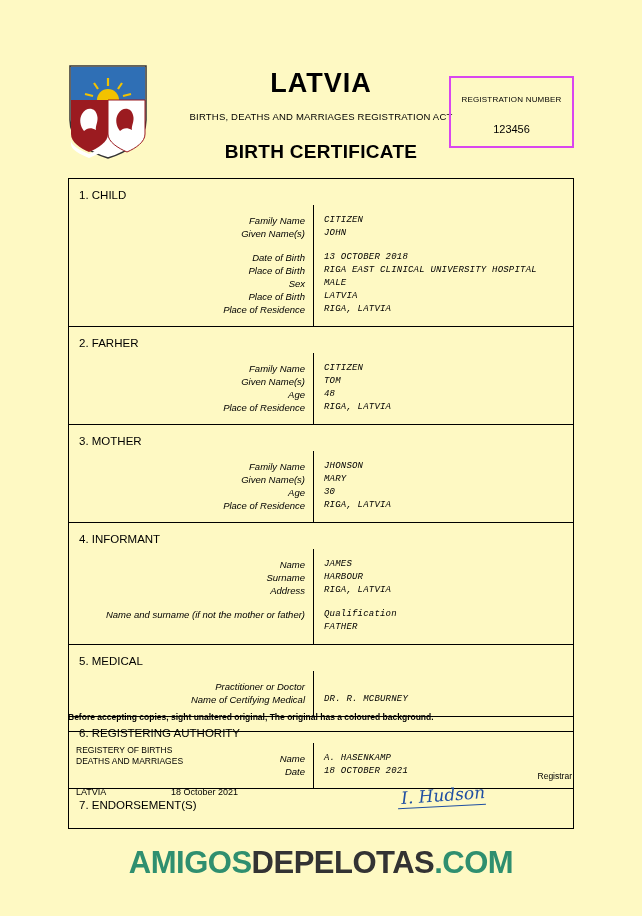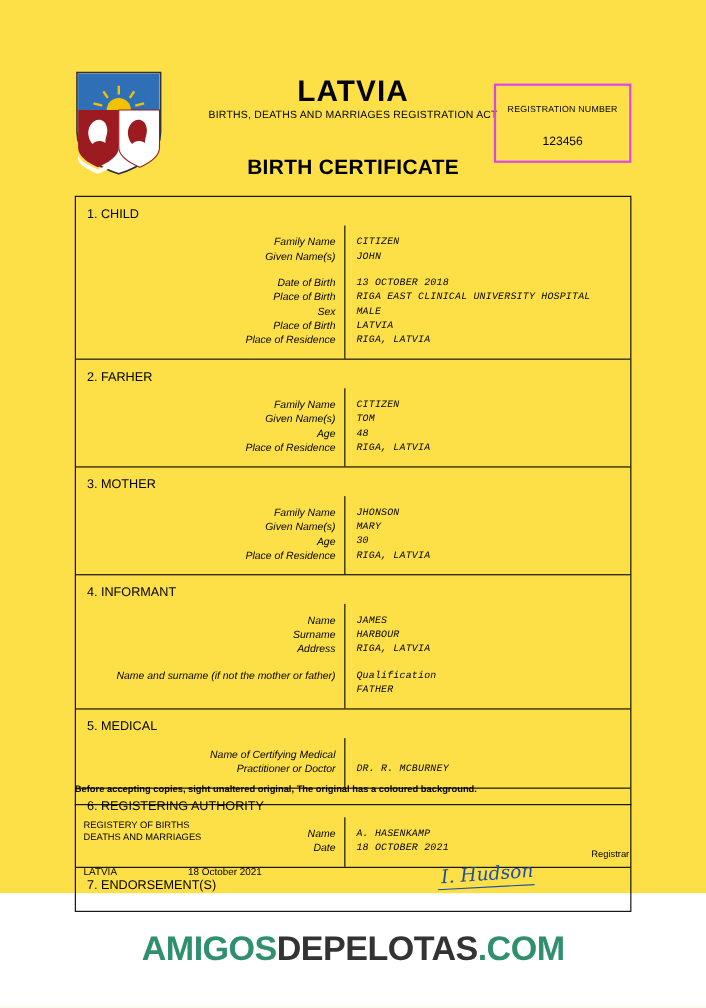--- a/index.html
+++ b/index.html
@@ -13,22 +13,22 @@
     position: relative;
     font-family: "Liberation Sans", sans-serif;
     color: #000;
     overflow: hidden;
   }
 
   .page {
     position: absolute;
     left: 0; top: 0;
     width: 642px;
-    height: 812px;
-    background: #fde047;
+    height: 916px;
+    background: #fef9c3;
   }
 
   
   .header {
     position: absolute;
     left: 68px;
     top: 62px;
     width: 506px;
     height: 105px;
   }
@@ -47,26 +47,27 @@
     text-align: center;
   }
   .country-title {
     font-size: 27px;
     font-weight: bold;
     letter-spacing: 1px;
     margin-top: 6px;
   }
   .act-line {
     font-size: 9.5px;
+    margin-top: 12px;
     letter-spacing: 0.2px;
   }
   .doc-title {
     font-size: 19px;
     font-weight: bold;
-    margin-top: 32px;
+    margin-top: 19px;
     letter-spacing: 0.3px;
   }
   .reg-box {
     position: absolute;
     right: 0;
     top: 14px;
     width: 125px;
     height: 72px;
     border: 2px solid #d946ef;
     text-align: center;
@@ -363,22 +364,22 @@
           <div class="val">FATHER</div>
         </div>
       </div>
     </div>
 
     <div class="section" id="sec-medical">
       <div class="sec-title">5. MEDICAL</div>
       <div class="sec-pad-title"></div>
       <div class="sec-inner">
         <div class="labels-col">
+          <div class="lbl">Practitioner or Doctor</div>
           <div class="lbl">Name of Certifying Medical</div>
-          <div class="lbl">Practitioner or Doctor</div>
         </div>
         <div class="values-col">
           <div class="val blank">&nbsp;</div>
           <div class="val">DR. R. MCBURNEY</div>
         </div>
       </div>
     </div>
 
     <div class="section" id="sec-authority">
       <div class="sec-title">6. REGISTERING AUTHORITY</div>

